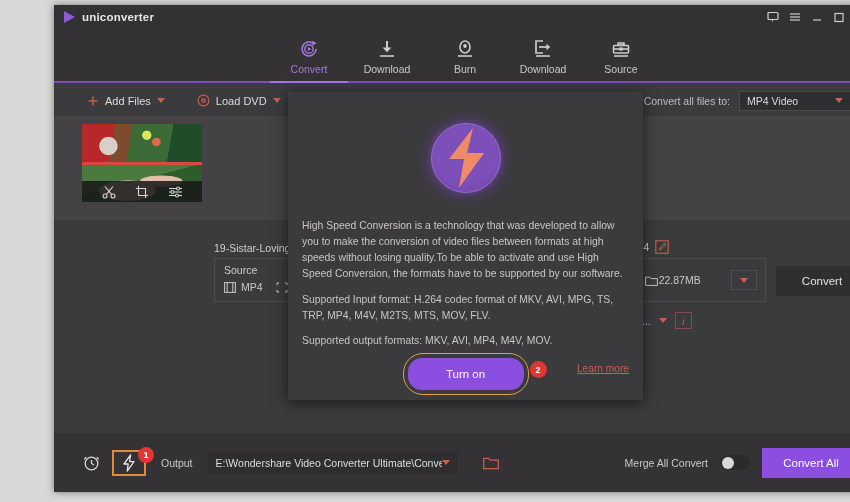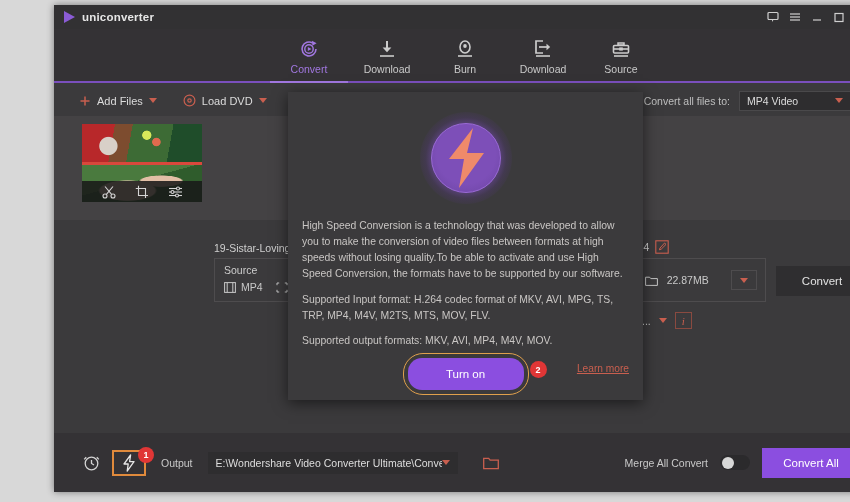--- a/index.html
+++ b/index.html
@@ -70,21 +70,21 @@
     position: absolute; left: 0; top: 80px; width: 100%; height: 31px;
     background: #3b3a3c;
     display: flex; align-items: center;
   }
   .tb-btn { display: flex; align-items: center; gap: 6px; cursor: default; }
   .tb-btn .lbl { font-size: 11px; color: #dcdcdc; }
   .caret {
     width: 0; height: 0; border-left: 4.5px solid transparent;
     border-right: 4.5px solid transparent; border-top: 5px solid #c95f4f;
   }
-  .tb-left { display:flex; align-items:center; gap: 14px; padding-left: 25px; }
+  .tb-left { display:flex; align-items:center; gap: 20px; padding-left: 33px; }
   .tb-right { margin-left: auto; display: flex; align-items: center; gap: 9px; padding-right: 25px; }
   .tb-right .lbl2 { font-size: 10.5px; color: #bfbfbf; }
   .select-box {
     width: 112px; height: 20px; background: #2e2d2f; border: 1px solid #4a494b;
     display: flex; align-items: center; padding: 0 7px; cursor: default;
   }
   .select-box .val { font-size: 10.5px; color: #dcdcdc; }
   .select-box .caret { margin-left: auto; }
 
   
@@ -135,21 +135,21 @@
   .src-t { font-size: 10.5px; color: #cdcdcd; }
   .src-meta { display: flex; align-items: center; gap: 13px; margin-top: 5px; }
   .src-meta span { font-size: 10.5px; color: #c8c8c8; display:flex; align-items:center; gap:5px; }
 
   .fmt-right { position: absolute; left: 575px; top: 124px; display:flex; align-items:center; gap:6px; }
   .fmt-right .t { font-size: 10.5px; color: #cfcfcf; }
   .tgt-box {
     position: absolute; left: 560px; top: 142px; width: 152px; height: 44px;
     border: 1px solid #4e4c4e; display:flex; align-items:center; padding: 0 8px;
   }
-  .tgt-box .sz { font-size:10.5px; color:#c8c8c8; display:flex; align-items:center; gap:9px; }
+  .tgt-box .sz { font-size:10.5px; color:#c8c8c8; display:flex; align-items:center; gap:1px; }
   .tgt-caret {
     margin-left:auto; width: 26px; height: 20px; border: 1px solid #4e4c4e;
     display:flex; align-items:center; justify-content:center;
   }
   .adv-row { position:absolute; left: 560px; top: 196px; display:flex; align-items:center; gap:8px; }
   .adv-row .t { font-size:10.5px; color:#c5c5c5; }
   .info-sq {
     width:17px; height:17px; border:1px solid #8a4a40;
     display:flex; align-items:center; justify-content:center;
     color:#c95f4f; font-size:11px; font-family:"Liberation Serif", serif; font-style:italic;

